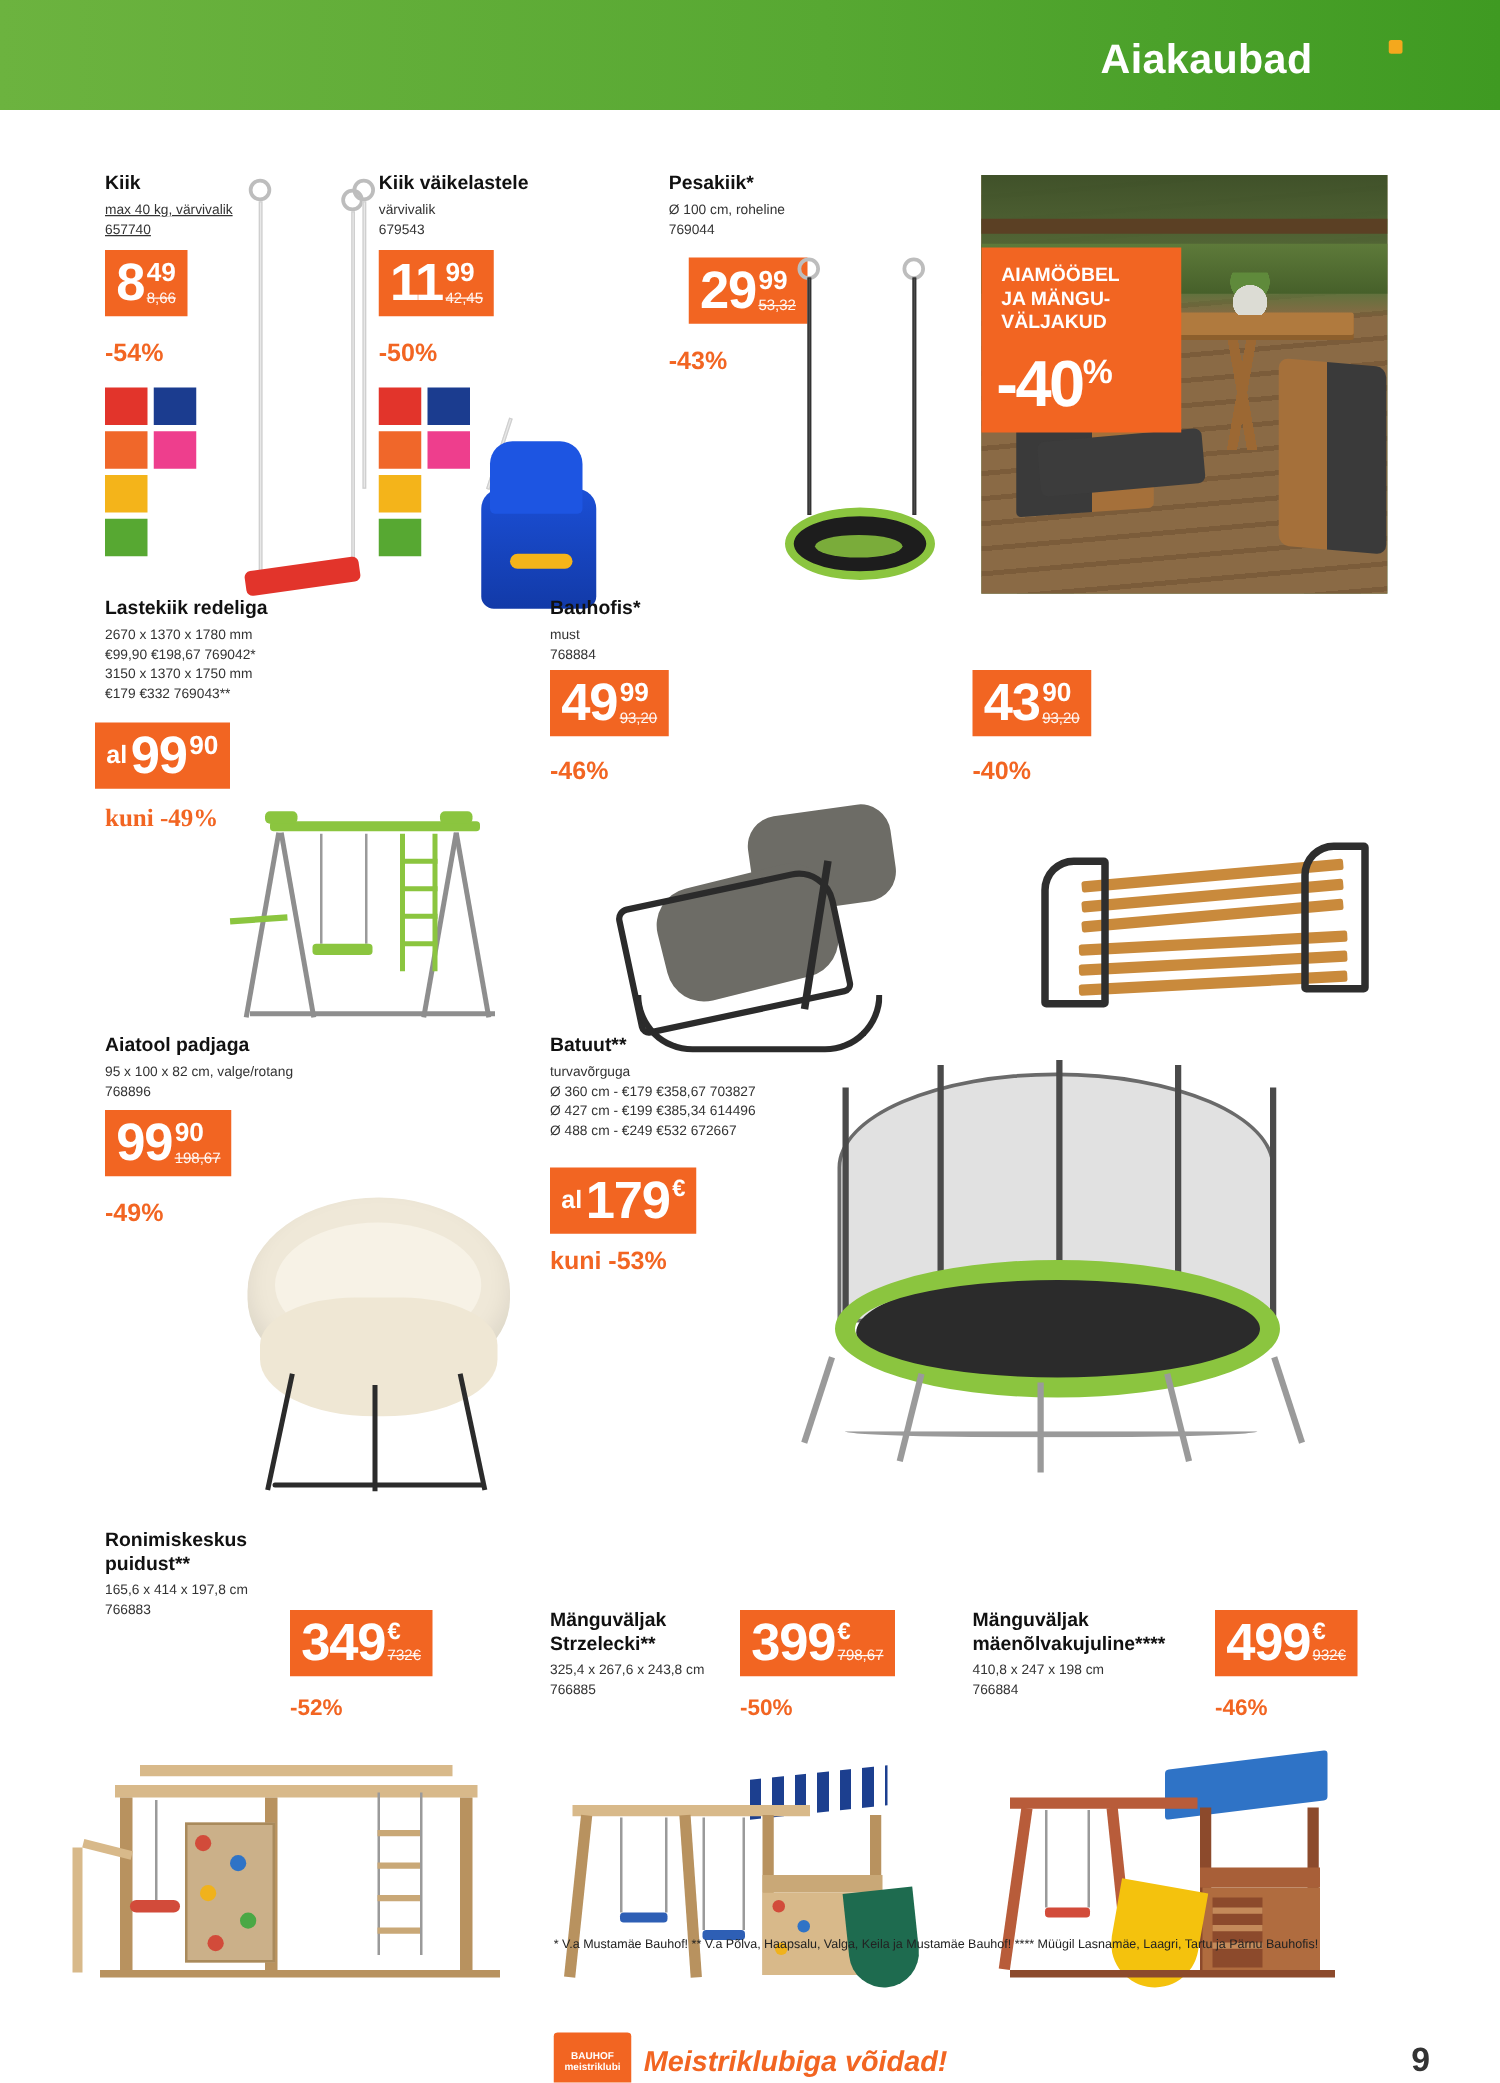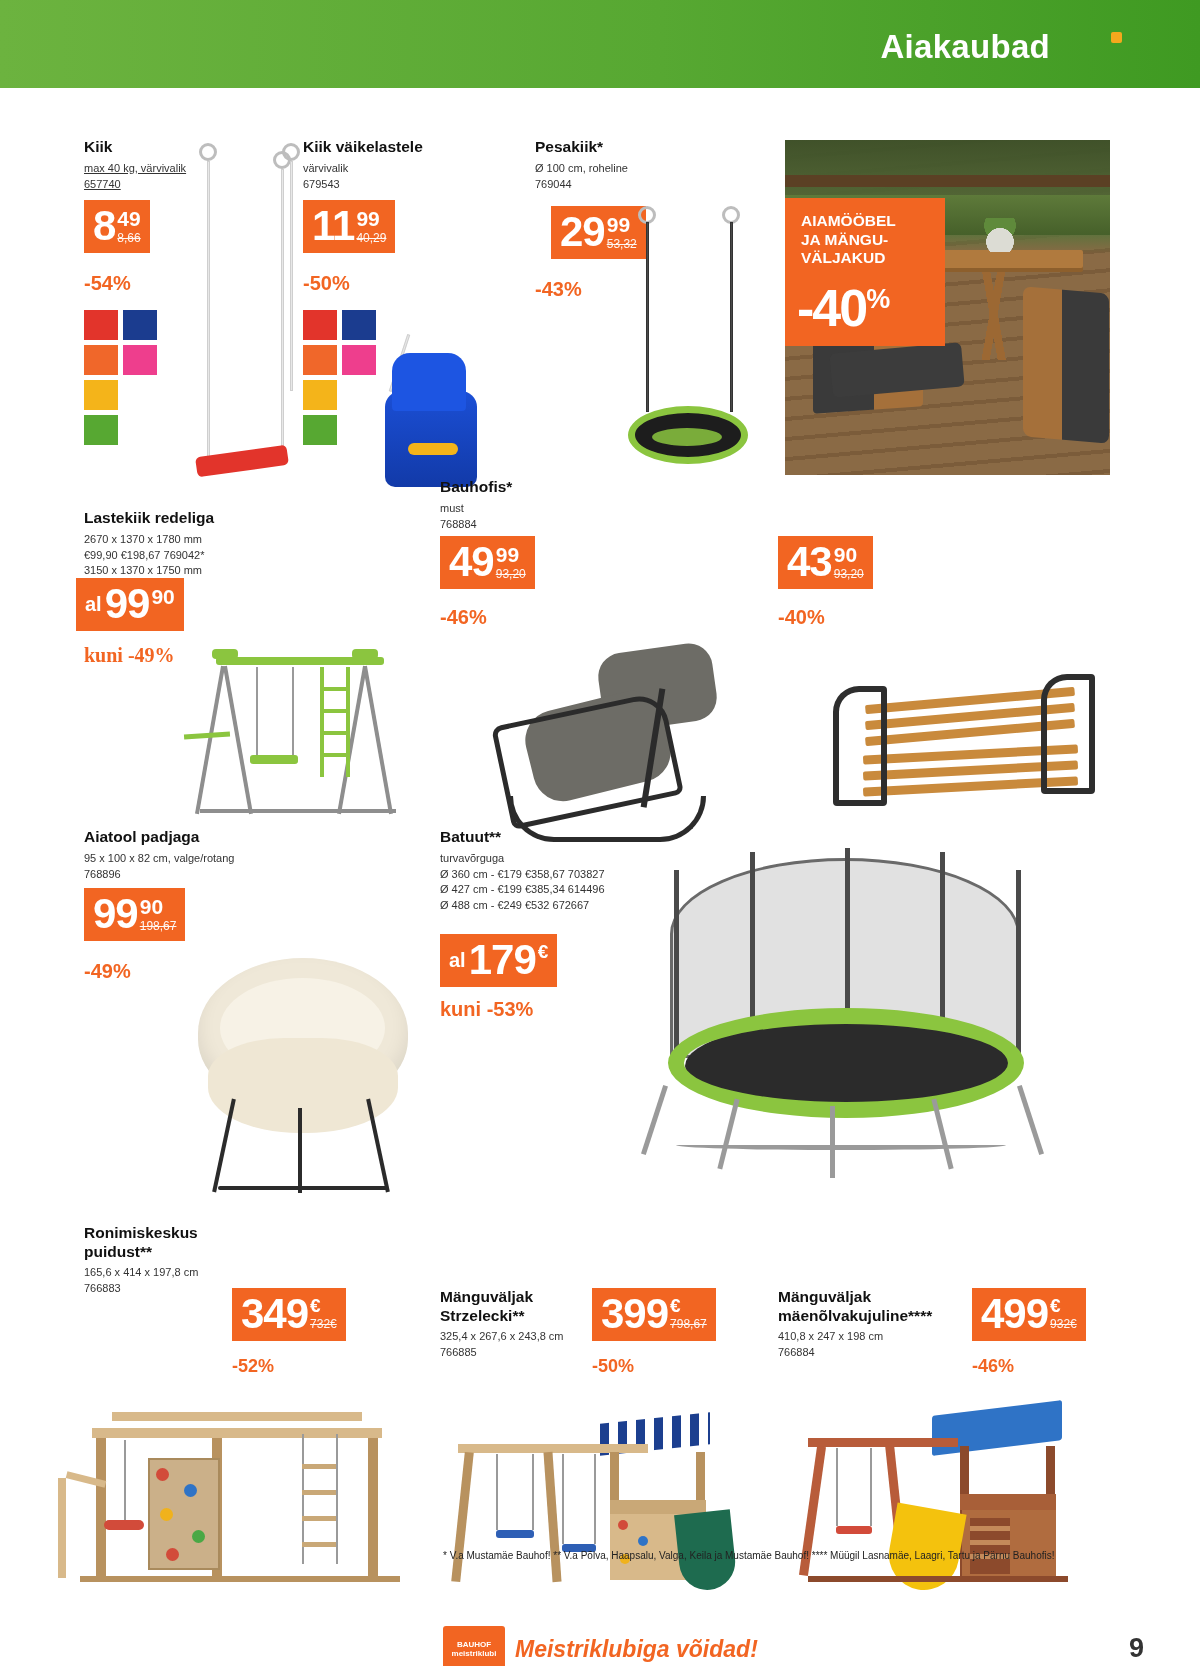--- a/index.html
+++ b/index.html
@@ -316,21 +316,21 @@
 
   <div style="position:absolute;left:303px;top:50px;width:190px;">
     <div class="prod-title">Kiik väikelastele</div>
     <div class="prod-sub" style="white-space:pre-line;">värvivalik
 679543</div>
   </div>
   <div class="tag" style="left:303px;top:112px;">
     <span class="big">11</span>
     <span class="rightcol">
       <span class="cents">99</span>
-      <span class="old">40,29</span>
+      <span class="old">42,45</span>
     </span>
   </div>
   <div class="pct" style="left:303px;top:184px;">-50%</div>
   <div class="swatches" style="left:303px;top:222px;">
     <div class="sw" style="background:#e2342b"></div>
     <div class="sw" style="background:#1b3c8f"></div>
     <div class="sw" style="background:#f0672a"></div>
     <div class="sw" style="background:#ee3e8d"></div>
     <div class="sw" style="background:#f4b41a"></div>
     <div class="sw" style="background:transparent"></div>
@@ -383,21 +383,21 @@
     <div class="promo-badge">
       <div class="l1">AIAMÖÖBEL</div>
       <div class="l1">JA MÄNGU-</div>
       <div class="l1">VÄLJAKUD</div>
       <div class="pct40">
         <span>-40</span><sup>%</sup>
       </div>
     </div>
   </div>
 
-  <div style="position:absolute;left:84px;top:390px;width:240px;margin-top:31px;">
+  <div style="position:absolute;left:84px;top:390px;width:240px;">
     <div class="prod-title">Lastekiik redeliga</div>
     <div class="prod-sub" style="white-space:pre-line;">2670 x 1370 x 1780 mm
 €99,90  €198,67  769042*
 3150 x 1370 x 1750 mm
 €179  €332  769043**</div>
   </div>
   <div class="tag" style="left:76px;top:490px;">
     <span class="pre">al</span>
     <span class="big">99</span>
     <span class="rightcol">

